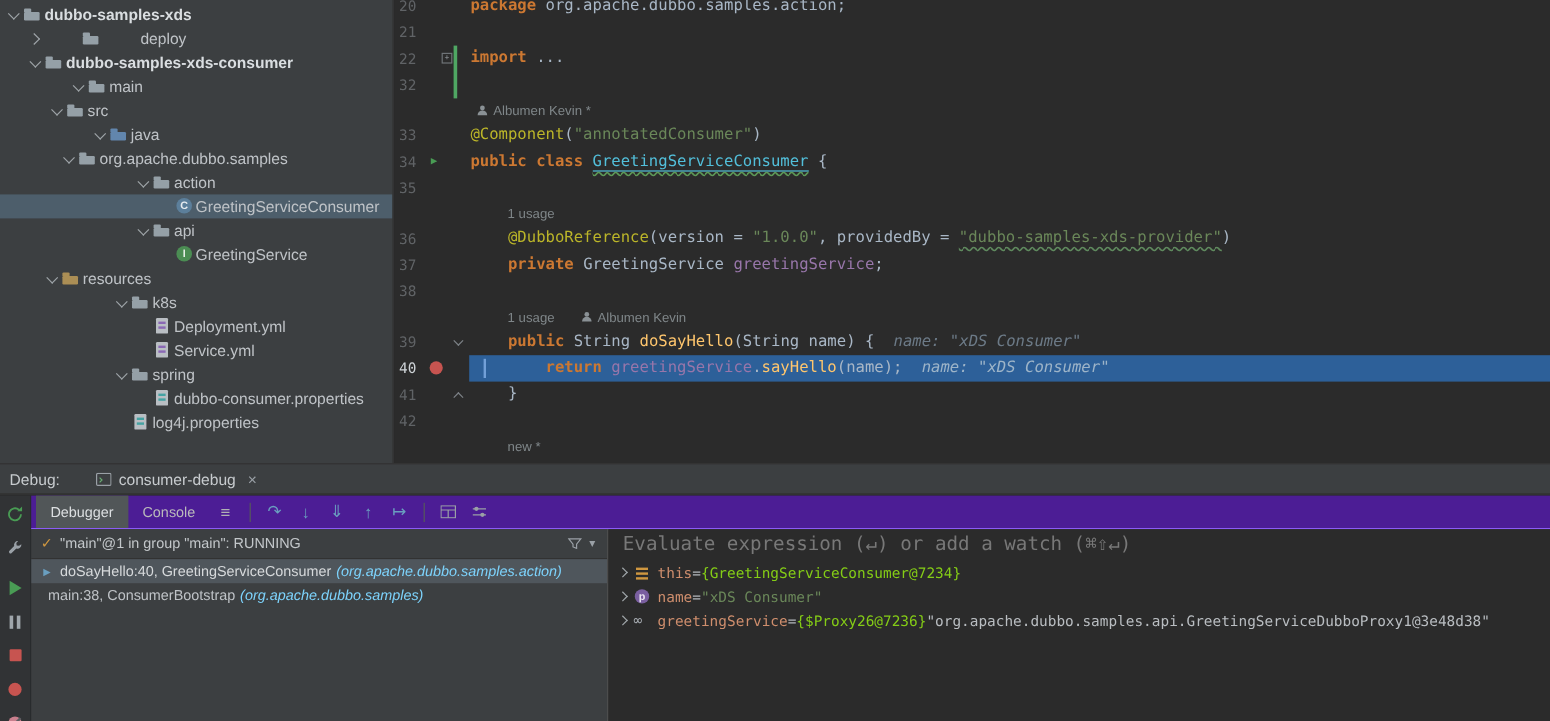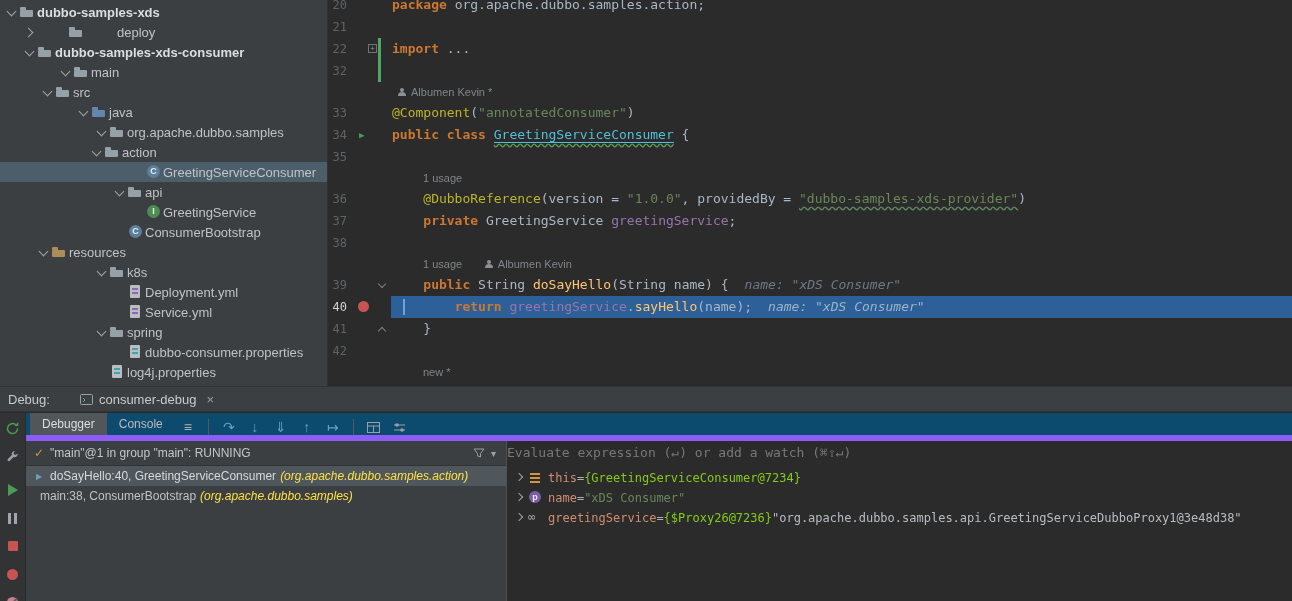--- a/index.html
+++ b/index.html
@@ -70,40 +70,40 @@
   .sicon{width:22px;height:22px;margin-bottom:6px;display:flex;align-items:center;justify-content:center;cursor:pointer;flex:none}
   .sicon.gap{margin-bottom:12px}
   .tri{width:0;height:0;border-left:10px solid #499c54;border-top:6px solid transparent;border-bottom:6px solid transparent}
   .pbar{width:3px;height:11px;background:#9fa6ab;margin:0 1.5px;display:inline-block}
   .stopsq{width:10px;height:10px;background:#c75450;border-radius:1px}
   .bpcirc{width:11px;height:11px;border-radius:50%;background:#c75450;position:relative}
   .bpcirc.muted{background:#c97f8d}
   .bpcirc.muted::after{content:"";position:absolute;left:-1px;top:5px;width:13px;height:2px;background:#5a5e62;transform:rotate(-45deg)}
 
   .debug-main{flex:1;display:flex;flex-direction:column;min-width:0}
-  .debug-toolbar{height:28px;background:#0c4a6e;border-bottom:6px solid #8b5cf6;display:flex;align-items:flex-end;font-size:12px;flex:none;padding-left:4px}
+  .debug-toolbar{height:28px;background:#4c1d95;border-bottom:1px solid #8b5cf6;display:flex;align-items:center;font-size:12px;flex:none;padding-left:4px}
   .dtab{padding:0 12px;height:100%;display:flex;align-items:center;color:#bbbbbb;cursor:pointer}
   .dtab.selected{background:#515658;color:#dcdfe1}
   .tb-sep{width:1px;height:16px;background:#55595b;margin:0 7px}
   .tb-icon{width:26px;text-align:center;color:#6a9fc0;font-size:14px;cursor:pointer;display:inline-flex;align-items:center;justify-content:center}
 
   .debug-content{flex:1;display:flex;min-height:0}
   .frames-panel{width:481px;background:#3c3f41;border-right:1px solid #515151;display:flex;flex-direction:column;flex:none;overflow:hidden}
   .thread-row{height:25px;display:flex;align-items:center;padding:0 10px 0 8px;border-bottom:1px solid #323232;font-size:12px;color:#c3c7ca;flex:none;cursor:pointer}
   .thread-check{color:#cf9740;font-weight:bold;margin-right:6px}
   .thread-right{margin-left:auto;display:flex;align-items:center;gap:6px}
   .thread-caret{color:#9aa0a6;font-size:10px}
   .frame-row{height:20px;display:flex;align-items:center;font-size:12px;padding-left:10px;white-space:nowrap;overflow:hidden;cursor:pointer;color:#bfc3c7}
   .frame-row.sel{background:#4f565c;color:#d6d9db}
   .fcur{width:14px;color:#6a9fc0;font-size:8px;flex:none}
   .fspace{width:4px;flex:none}
-  .frame-pkg{font-style:italic;color:#fde047;margin-left:4px}
+  .frame-pkg{font-style:italic;color:#7dd3fc;margin-left:4px}
 
   .vars-panel{flex:1;background:#2b2b2b;overflow:hidden;min-width:0}
-  .eval-row{height:24px;line-height:24px;color:#787878;font-family:"DejaVu Sans Mono","Liberation Mono",monospace;font-size:13px;white-space:nowrap;cursor:text}
+  .eval-row{height:24px;line-height:24px;padding-left:12px;color:#787878;font-family:"DejaVu Sans Mono","Liberation Mono",monospace;font-size:16px;white-space:nowrap;cursor:text}
   .var-row{height:20px;display:flex;align-items:flex-end;padding-left:6px;font-family:"DejaVu Sans Mono","Liberation Mono",monospace;font-size:12px;white-space:nowrap;cursor:pointer}
   .vchev{width:14px;height:14px;position:relative;flex:none;cursor:pointer}
   .vchev::before{content:"";position:absolute;left:3px;top:3px;width:5px;height:5px;border-right:1.3px solid #9fa5a9;border-bottom:1.3px solid #9fa5a9;transform:rotate(-45deg)}
   .var-icon{width:16px;height:16px;position:relative;margin-right:5px;flex:none}
   .var-icon.this-icon::before{content:"";position:absolute;left:3px;top:4px;width:10px;height:2px;background:#cf9740;box-shadow:0 4px 0 #cf9740,0 8px 0 #cf9740}
   .var-icon.parameter-icon::before{content:"p";position:absolute;left:2px;top:2px;width:12px;height:12px;border-radius:50%;background:#7a5fa0;color:#e9e4f0;font:bold 9px/12px "Liberation Sans",sans-serif;text-align:center}
   .var-icon.field-icon::before{content:"∞";position:absolute;left:1px;top:0;color:#a5aab0;font-size:12px;line-height:16px}
   .vn{color:#cf8e6d}.veq{color:#b0b4b8}.vv{color:#84cc16}.vs{color:#6a8759}.vv2{color:#b9bdc1}
 </style>
 </head>
@@ -134,49 +134,44 @@
       <div class="trow" style="padding-left: 40px;">
         <span class="chev down"></span>
         <span class="icn folder"></span>
         <span>src</span>
       </div>
       <div class="trow" style="padding-left: 76px;">
         <span class="chev down"></span>
         <span class="icn folder-src"></span>
         <span>java</span>
       </div>
-      <div class="trow" style="padding-left: 94px;">
+      <div class="trow" style="padding-left: 50px;">
         <span class="chev down"></span>
         <span class="icn package"></span>
         <span>org.apache.dubbo.samples</span>
       </div>
-      <div class="trow" style="padding-left: 89px;">
+      <div class="trow" style="padding-left: 112px;">
         <span class="chev down"></span>
         <span class="icn folder"></span>
         <span>action</span>
       </div>
       <div class="trow sel" style="padding-left: 130px;">
         <span class="chev"></span>
         <span class="icn class"></span>
         <span>GreetingServiceConsumer</span>
       </div>
       <div class="trow" style="padding-left: 112px;">
         <span class="chev down"></span>
         <span class="icn folder"></span>
         <span>api</span>
       </div>
       <div class="trow" style="padding-left: 130px;">
         <span class="chev"></span>
         <span class="icn interface"></span>
         <span>GreetingService</span>
-      </div>
-      <div class="trow" style="padding-left: 112px;">
-        <span class="chev"></span>
-        <span class="icn class"></span>
-        <span>ConsumerBootstrap</span>
       </div>
       <div class="trow" style="padding-left: 36px;">
         <span class="chev down"></span>
         <span class="icn folder-res"></span>
         <span>resources</span>
       </div>
       <div class="trow" style="padding-left: 94px;">
         <span class="chev down"></span>
         <span class="icn folder"></span>
         <span>k8s</span>

